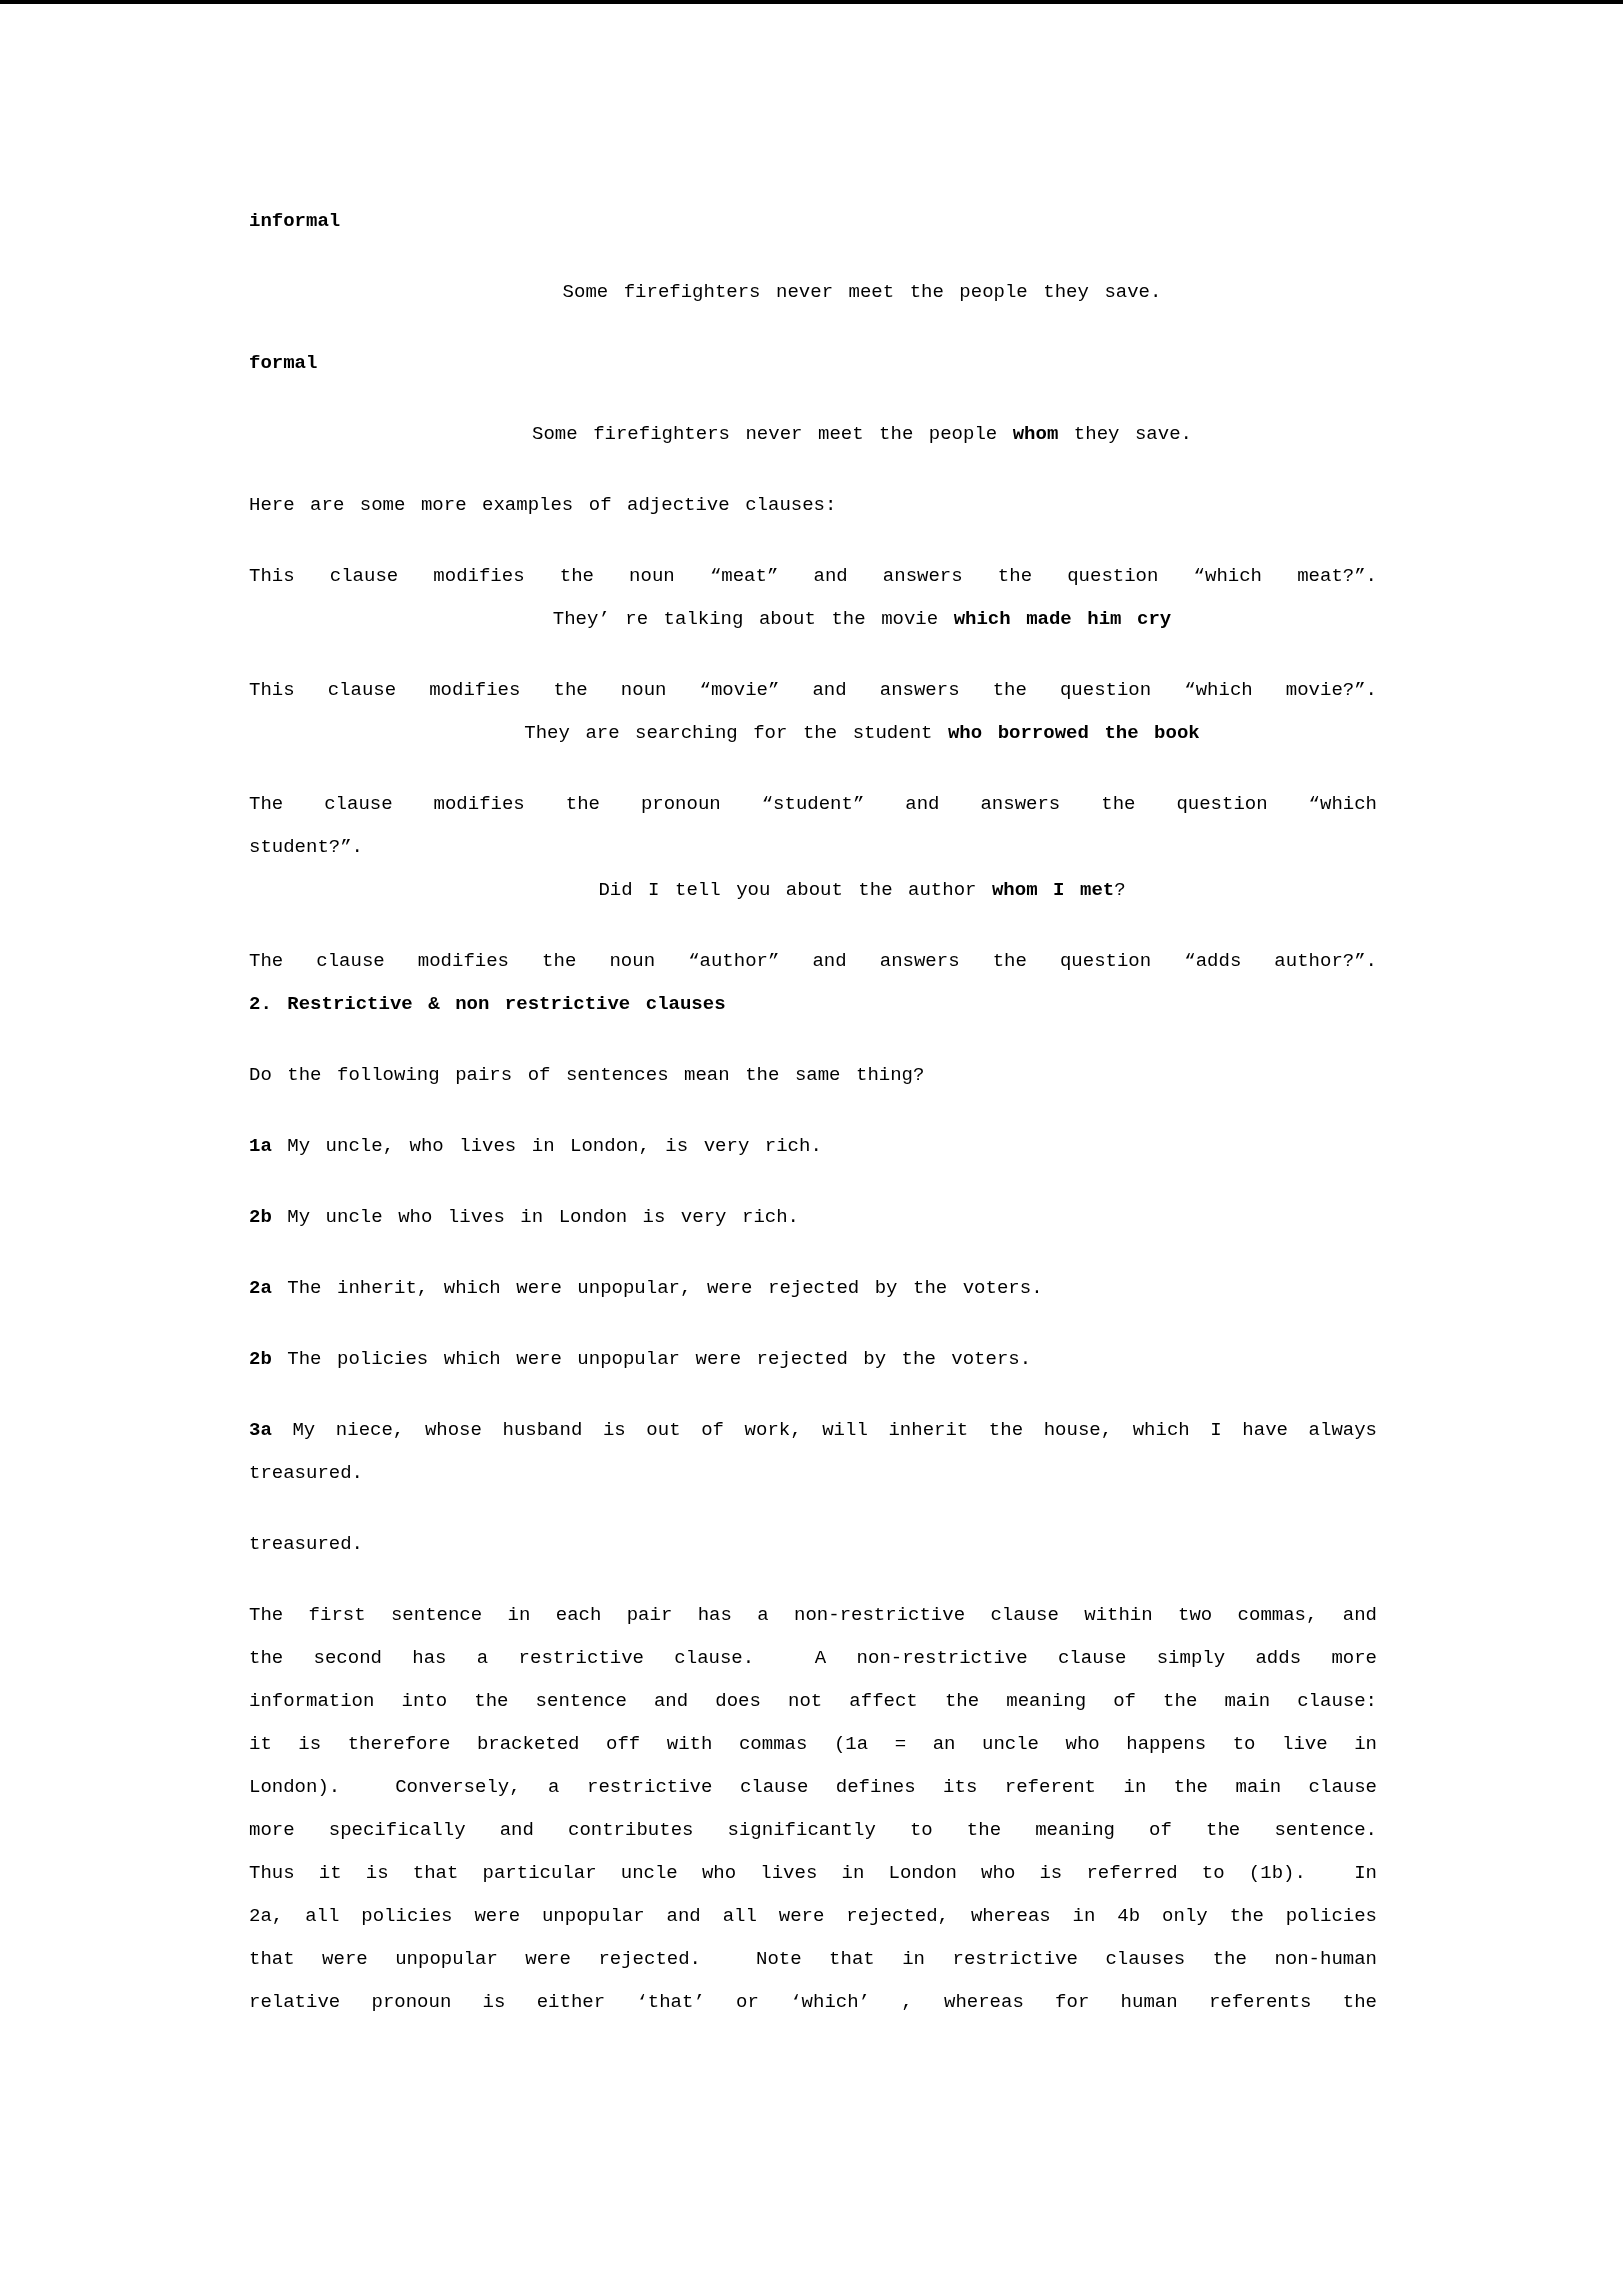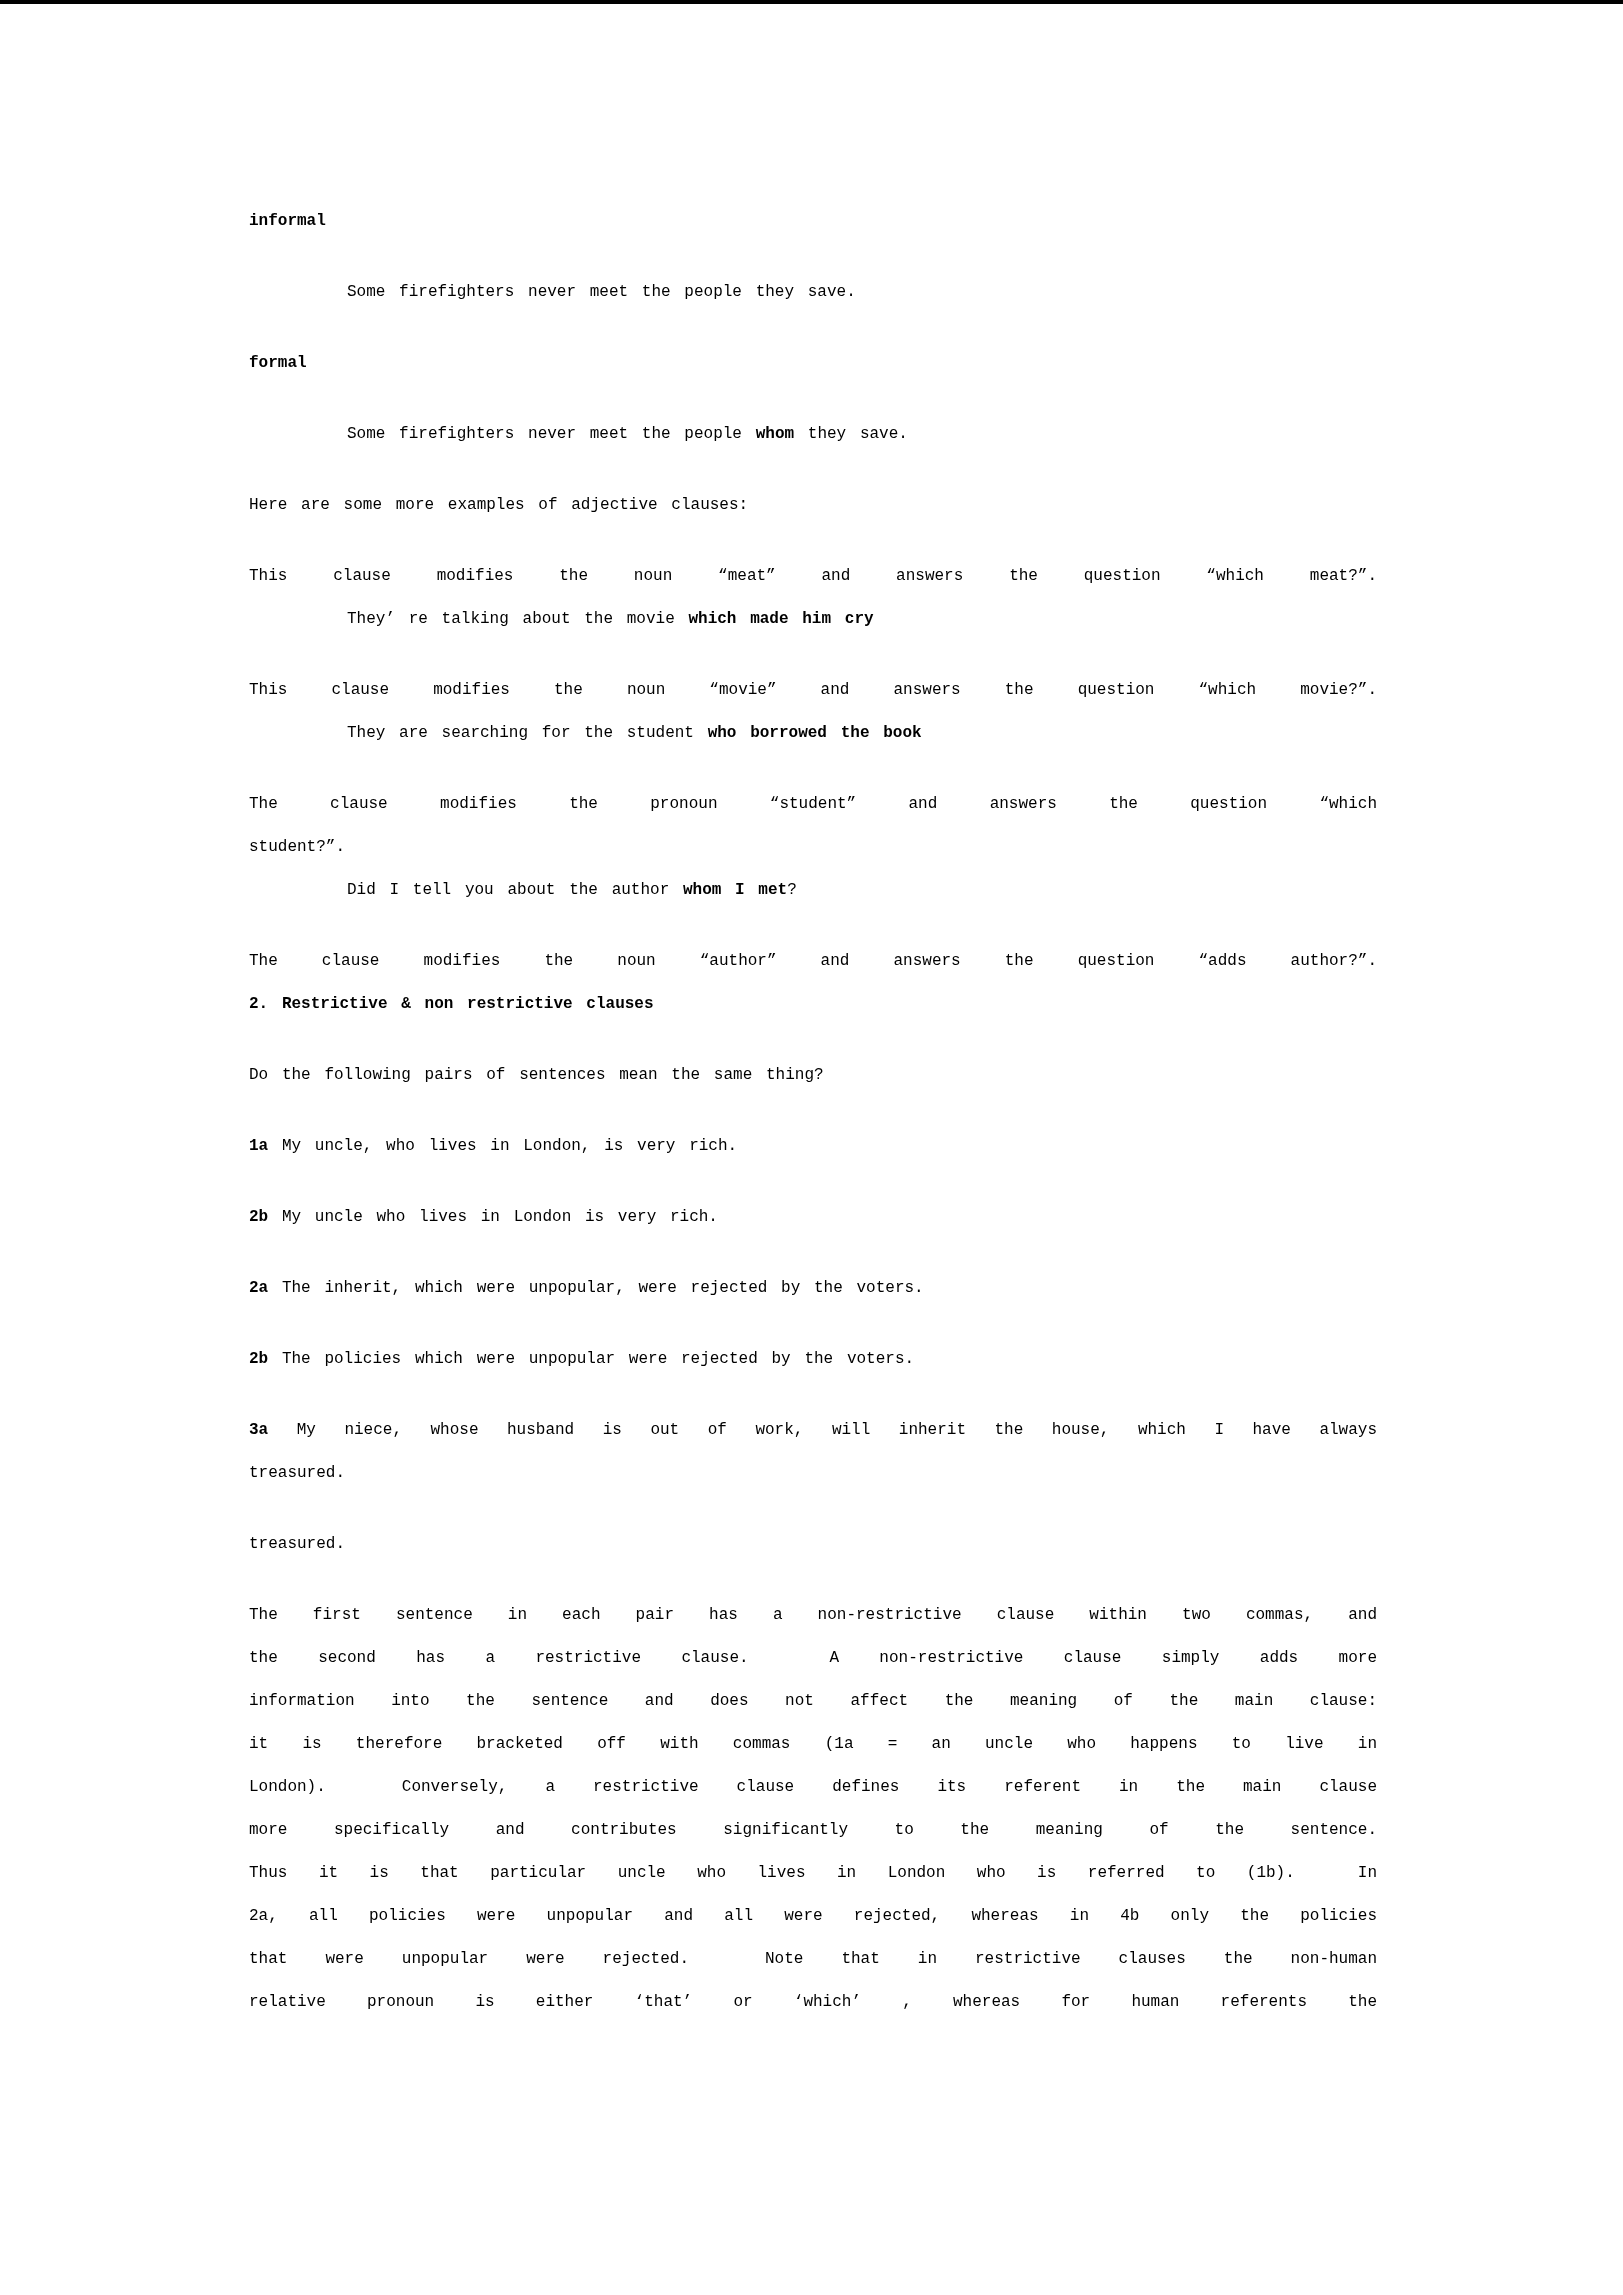--- a/index.html
+++ b/index.html
@@ -16,31 +16,31 @@
     position: absolute;
     top: 0; left: 0;
     width: 100%; height: 4.1px;
     background: var(--bar, #000000);
   }
   .content {
     position: absolute;
     left: 249px;
     top: 200px;
     width: 1128px;
-    font-size: 16px;
+    font-size: 19px;
     line-height: 43px;
     word-spacing: 4.1px;
   }
   .para { margin: 0 0 28px 0; }
   .line { text-align: left; }
   .line.justify {
     text-align: justify;
     text-align-last: justify;
   }
-  .line.indent { padding-left: 98px; }
+  .line.indent { padding-left: 98px; text-align: center; }
   .bold { font-weight: bold; }
 </style>
 </head>
 <body style="--bg: #ffffff; --fg: #000000; --bar: #000000;">
 
 <div class="page-root">
   <div class="top-bar"></div>
   <div class="content" id="doc-content">
       <div class="para">
         <div class="line"><span class="seg bold">informal</span></div>

